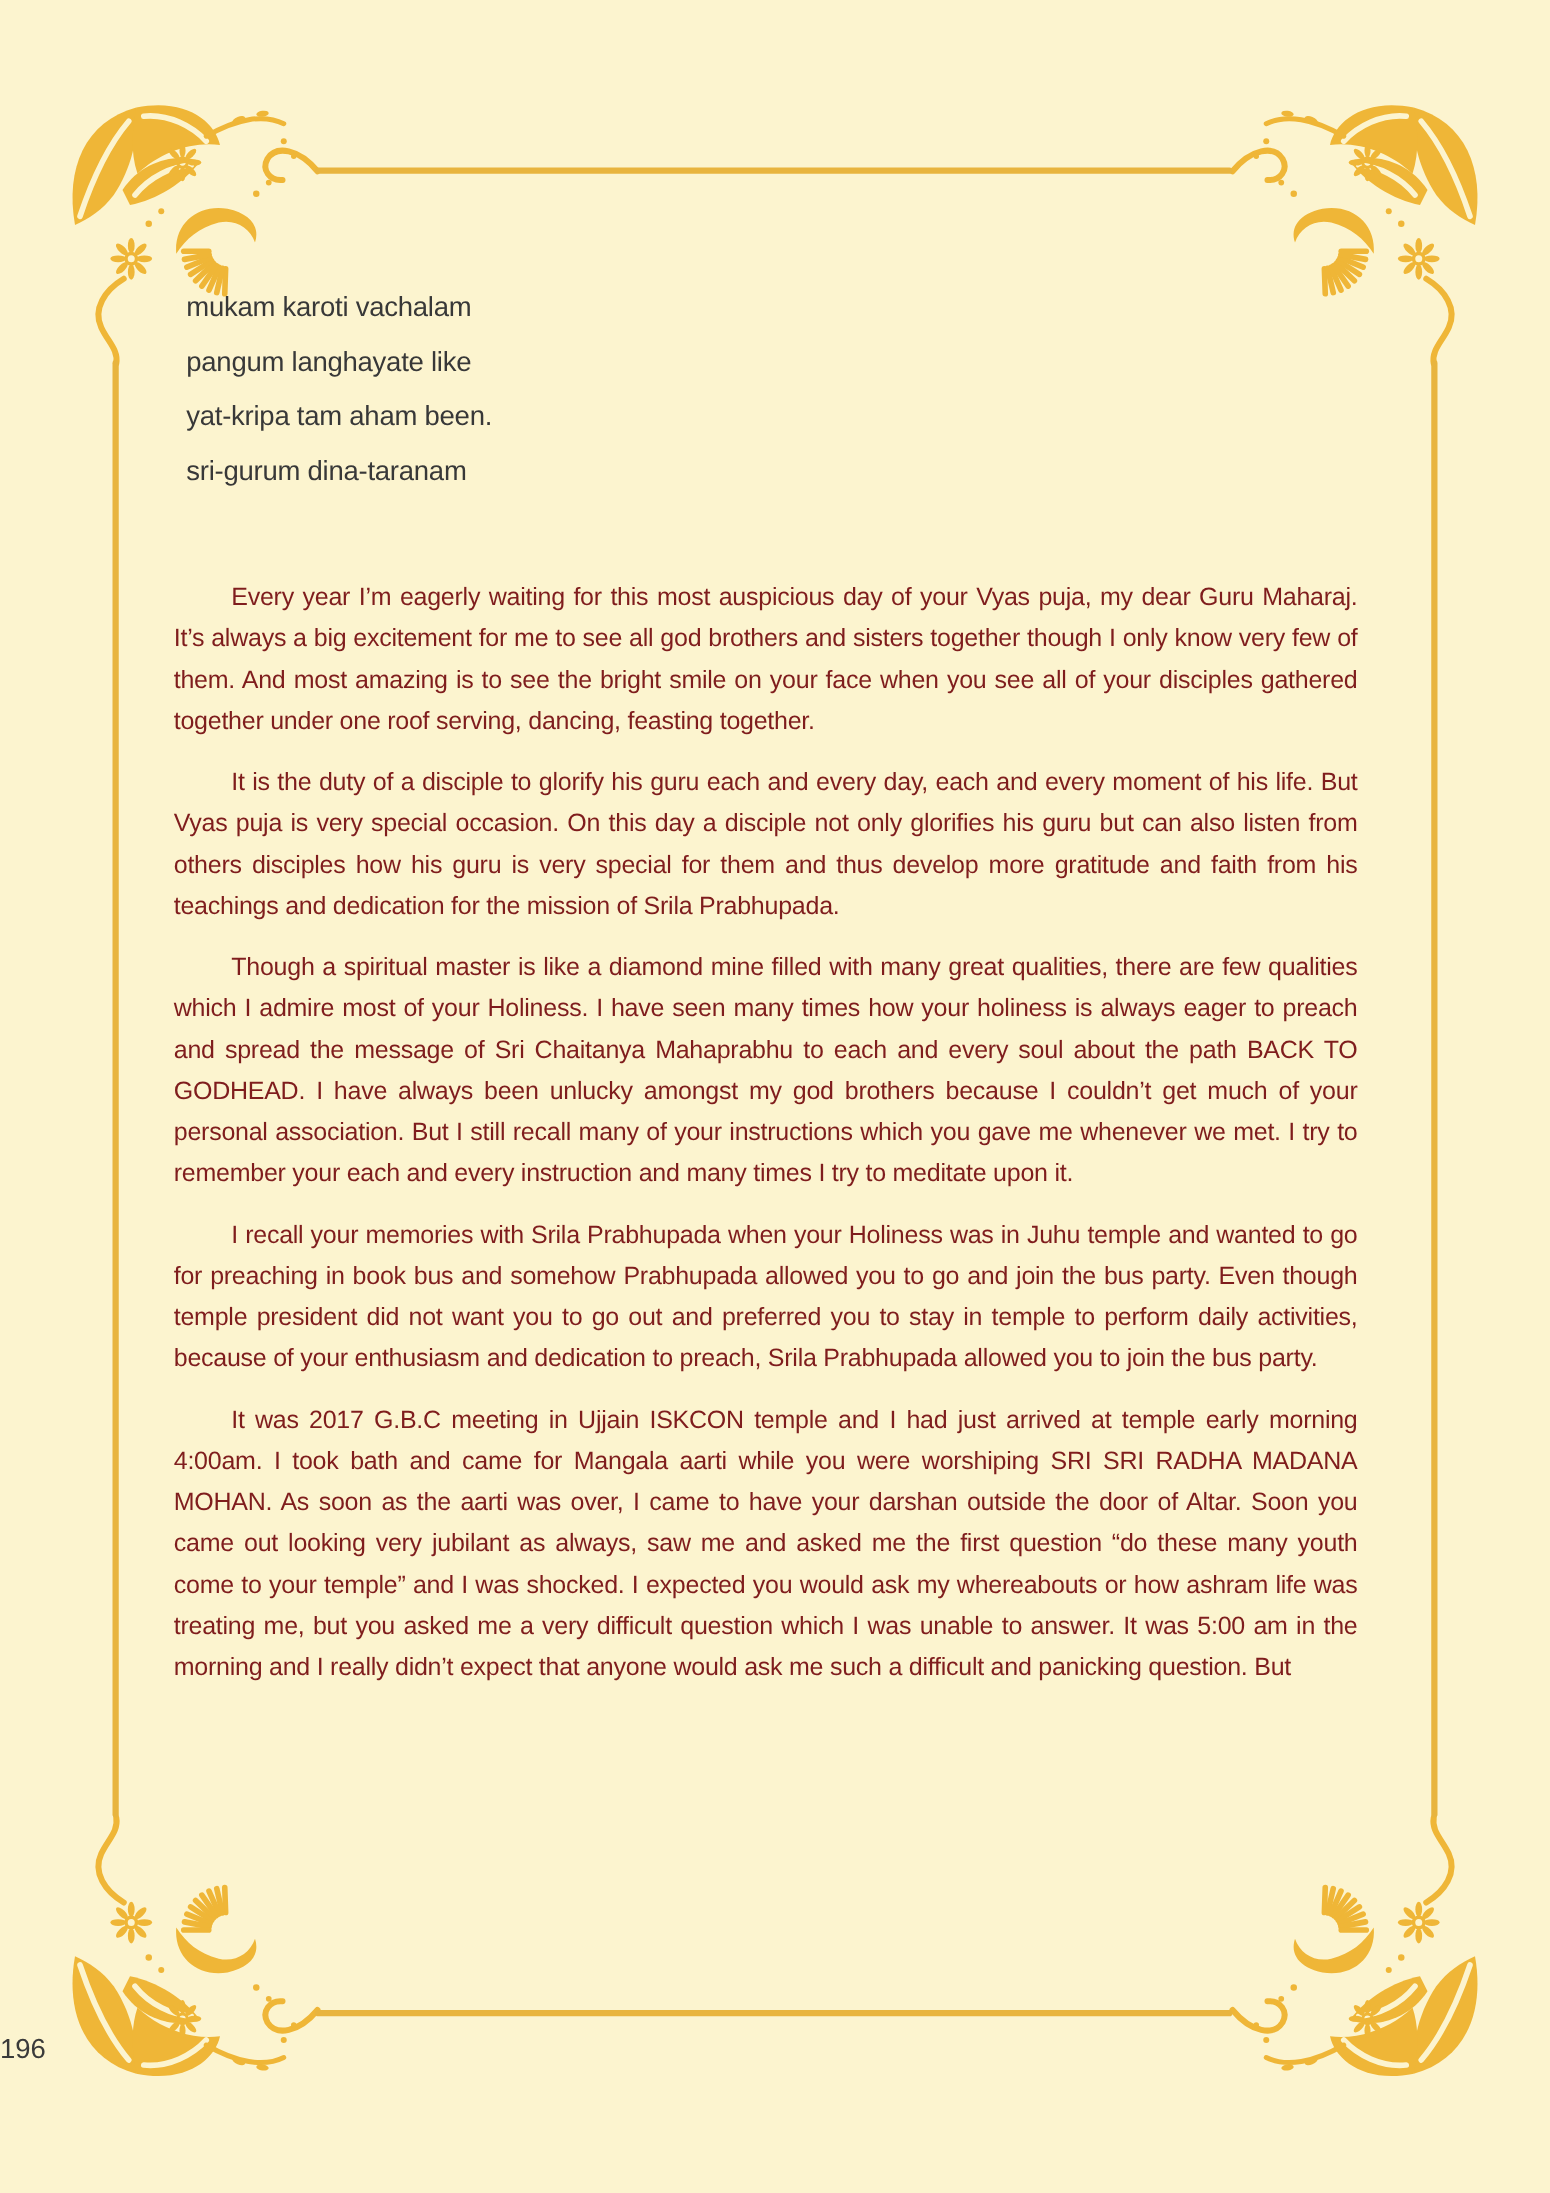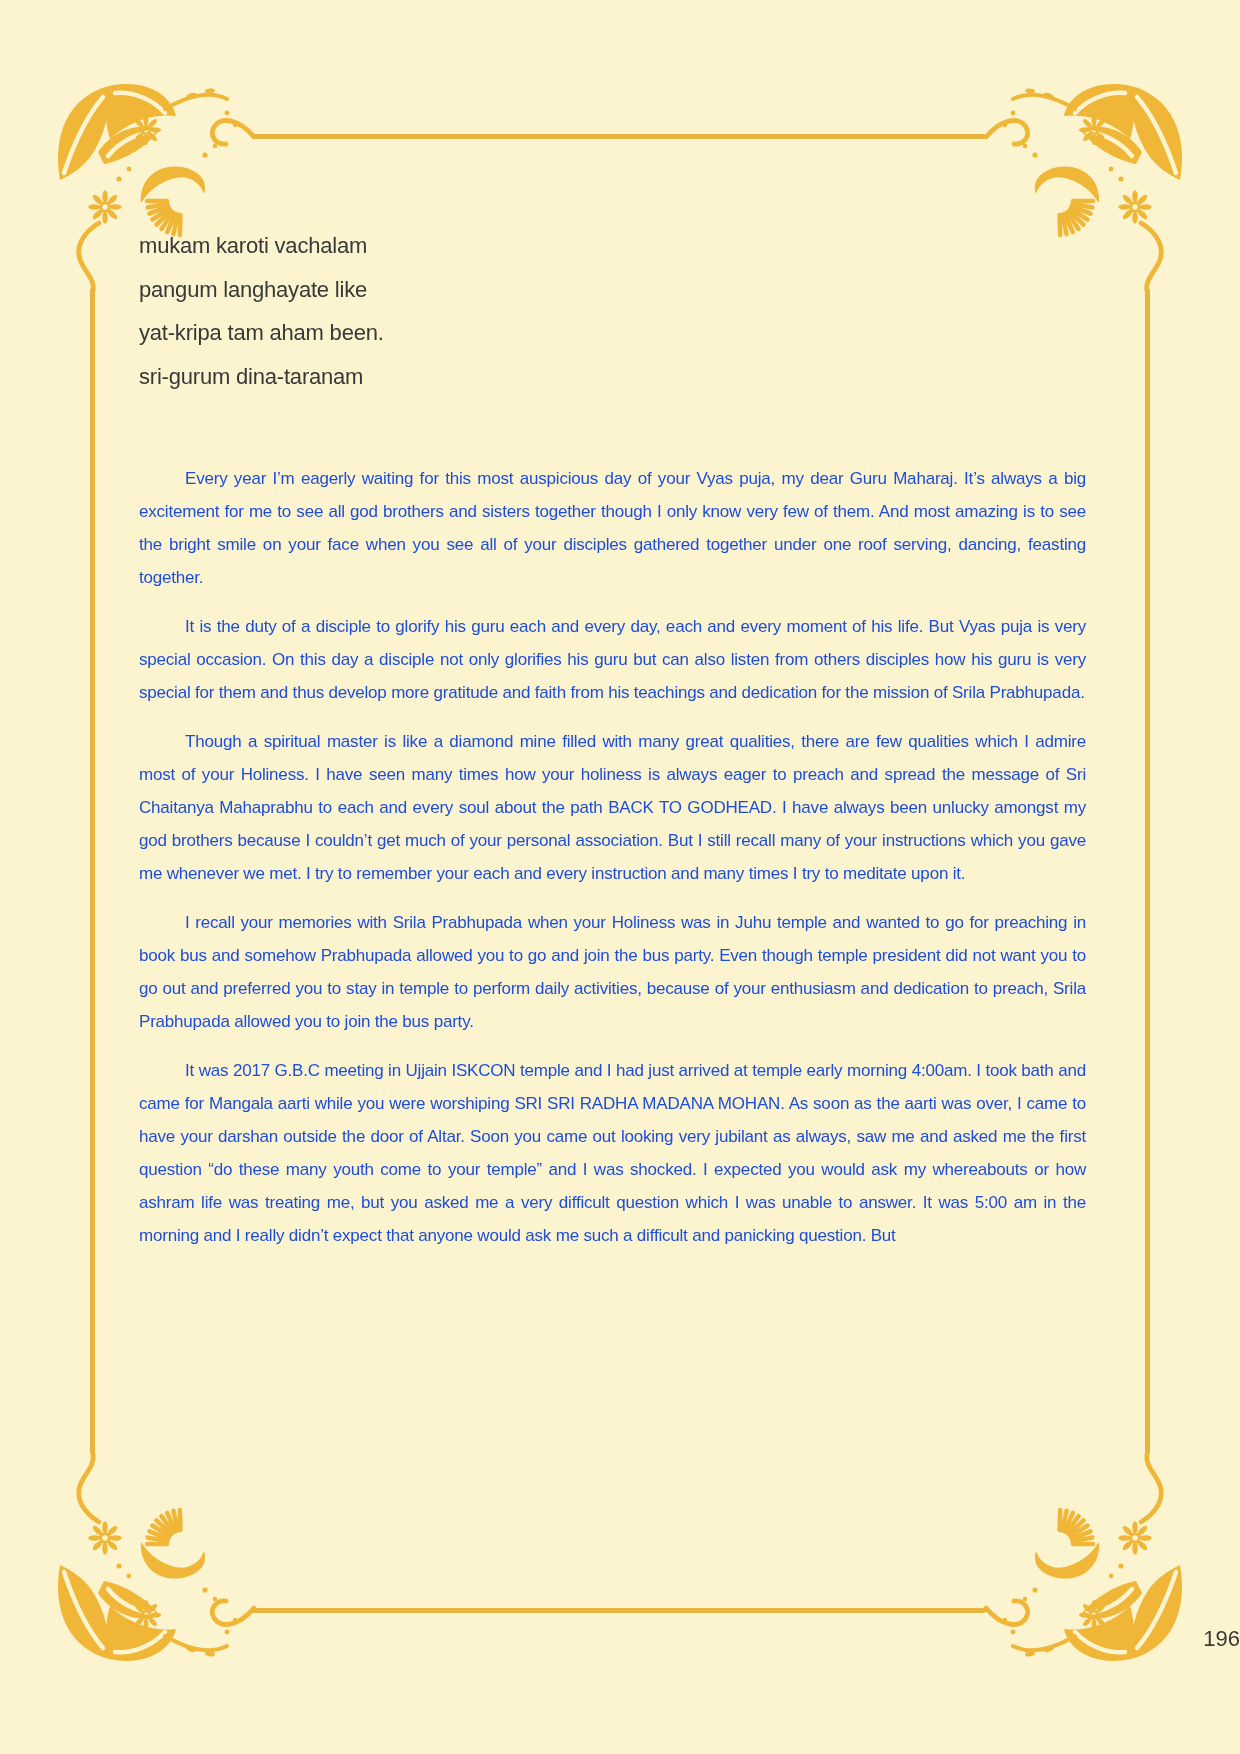--- a/index.html
+++ b/index.html
@@ -14,32 +14,32 @@
   .corner.tr{left:985px;top:83px;transform:scaleX(-1)}
   .corner.bl{left:55px;top:1452px;transform:scaleY(-1)}
   .corner.br{left:985px;top:1452px;transform:scale(-1,-1)}
   .hline{position:absolute;height:5px;background:#E8B43E;border-radius:3px}
   .hline.top{left:252px;top:134px;width:734px}
   .hline.bottom{left:252px;top:1608px;width:734px}
   .vline{position:absolute;width:5px;background:#E8B43E;border-radius:3px}
   .vline.left{left:90px;top:288px;height:1166px}
   .vline.right{left:1145px;top:288px;height:1166px}
   
-  .verse{position:absolute;left:139px;top:233px}
+  .verse{position:absolute;left:149px;top:233px}
   .verse p{
     margin:0 0 17.5px 0;font-size:22px;line-height:26px;
     letter-spacing:-0.2px;color:#383838;
   }
   .letter{position:absolute;left:139px;top:462px;width:947px}
   .letter p{
-    margin:0 0 16px 0;font-size:17px;line-height:33px;
-    text-align:justify;text-indent:46px;letter-spacing:-0.2px;color:#1d4ed8;
+    margin:0 0 16px 0;font-size:20px;line-height:33px;
+    text-align:justify;text-indent:46px;letter-spacing:-0.2px;color:#7f1d1d;
   }
   .page-number{
-    position:absolute;left:0;right:0;top:1626px;text-align:right;
+    position:absolute;left:0;right:0;top:1626px;text-align:left;
     font-size:22px;color:#3A3A3A;
   }
 </style>
 </head>
 <body>
 
 <svg width="0" height="0" style="position:absolute" aria-hidden="true">
   <defs>
     <g id="flourish" fill="#EFB637" stroke="none">
 

